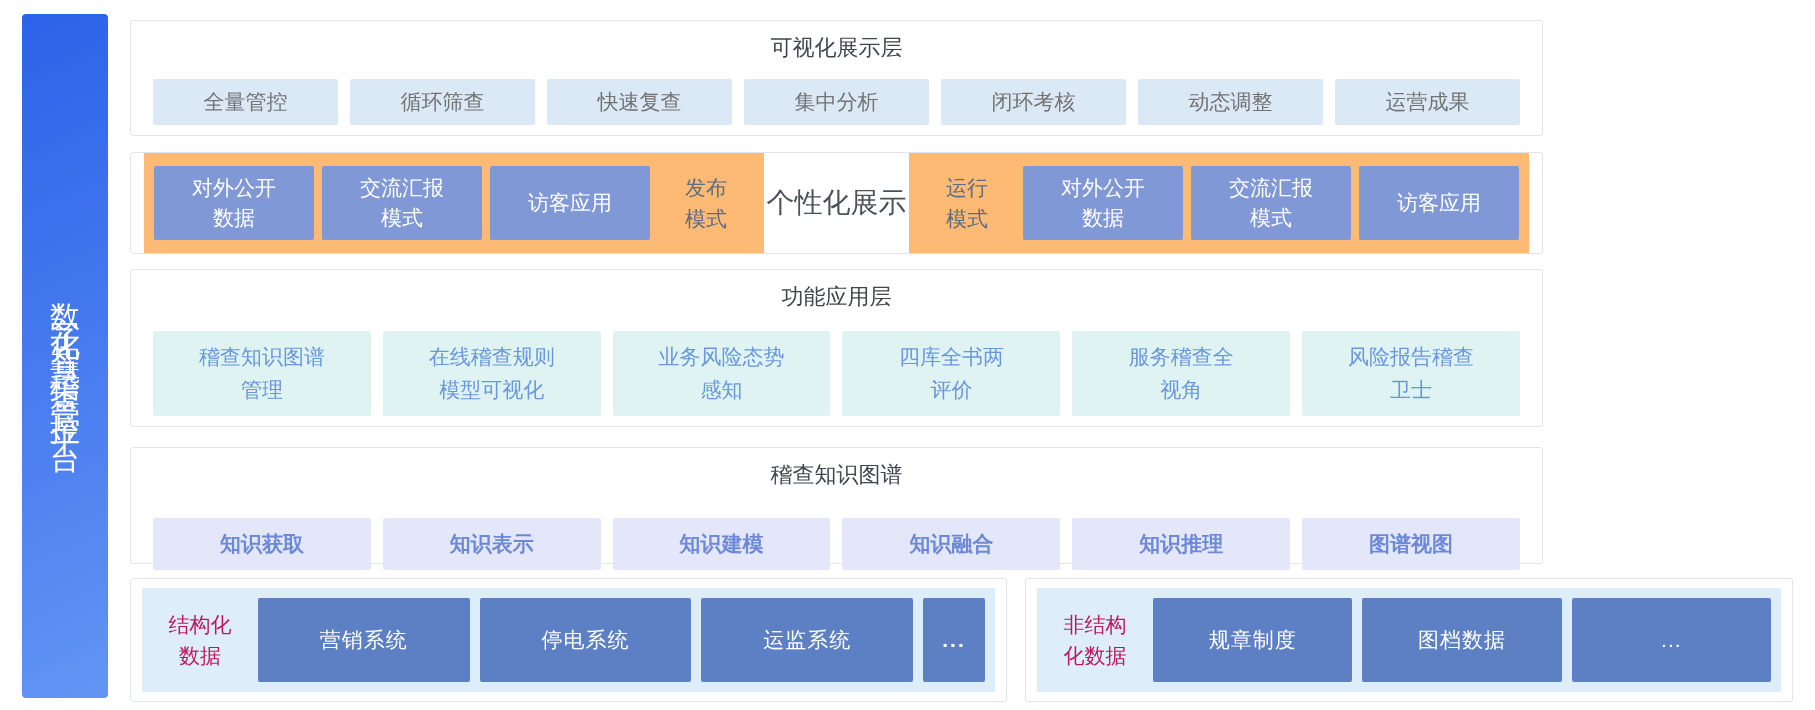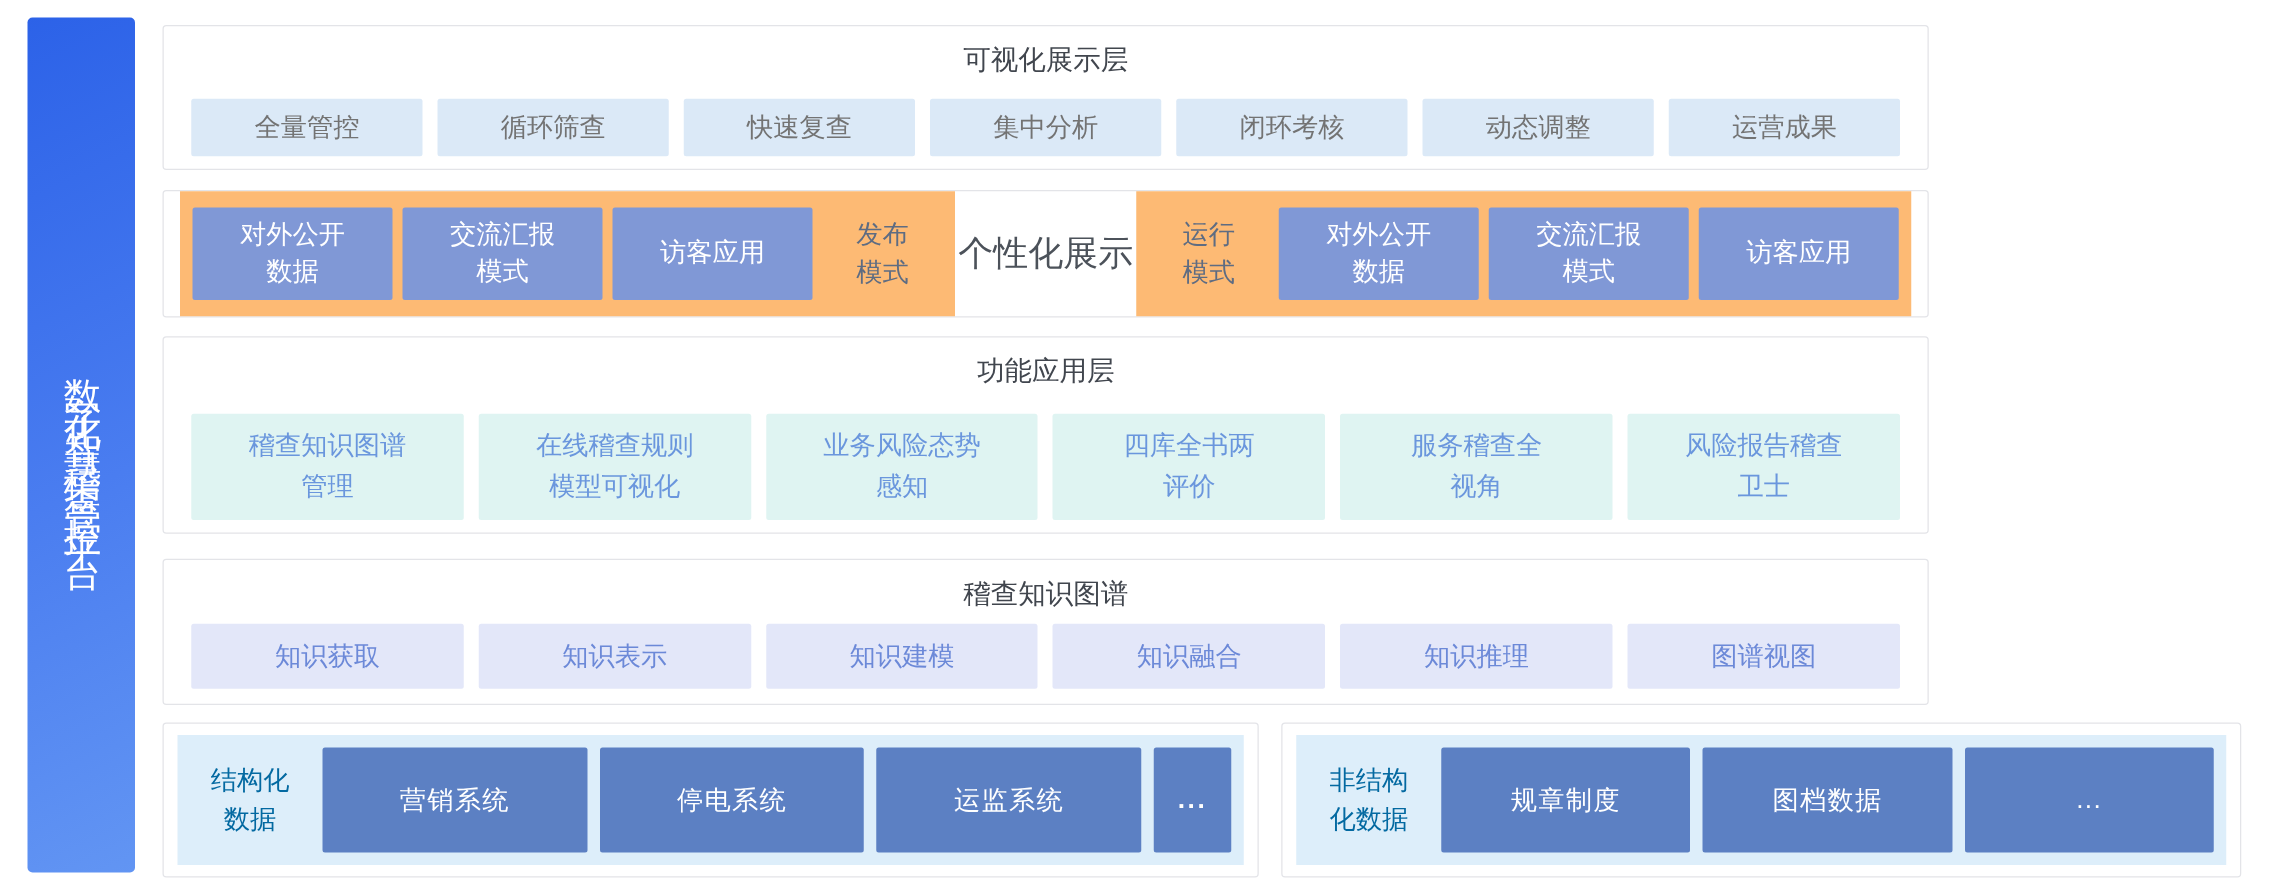--- a/index.html
+++ b/index.html
@@ -39,21 +39,21 @@
 
   .items{display:flex;gap:12px;padding:0 22px;}
   .item{
     flex:1;display:flex;align-items:center;justify-content:center;
     text-align:center;font-size:21px;border-radius:2px;
   }
   .items-visual{margin-top:16px;}
   .items-visual .item{height:46px;background:#dbe9f7;color:#737373;}
   .items-function{margin-top:19px;}
   .items-function .item{height:85px;background:#dff4f2;color:#6a96dd;white-space:pre-line;line-height:1.55;}
-  .items-knowledge{margin-top:9px;}
+  .items-knowledge{margin-top:28px;font-weight:bold;}
   .items-knowledge .item{height:52px;background:#e3e7f9;color:#6c89d8;}
 
   
   .mode-row{display:flex;height:100%;padding:0 13px;box-sizing:border-box;}
   .mode-panel{
     width:620px;background:#fdba74;height:100%;box-sizing:border-box;
     display:flex;align-items:stretch;gap:8px;padding:13px 10px;
   }
   .mode-box{
     width:160px;background:#8098d6;color:#ffffff;font-size:21px;
@@ -70,21 +70,21 @@
     color:#4c525a;font-size:28px;
   }
 
   
   .data-wrap{height:100%;box-sizing:border-box;padding:9px 11px;}
   .data-panel{
     height:100%;box-sizing:border-box;background:#ddeefa;
     display:flex;align-items:stretch;gap:10px;padding:10px;
   }
   .data-label{
-    width:96px;color:#0369a1;font-size:21px;
+    width:96px;color:#be185d;font-size:21px;
     display:flex;align-items:center;justify-content:center;text-align:center;
     white-space:pre-line;line-height:1.5;
   }
   .data-box{
     flex:1;background:#5c80c3;color:#ffffff;font-size:21px;
     display:flex;align-items:center;justify-content:center;text-align:center;
     border-radius:2px;letter-spacing:1px;
   }
   .data-box-dots{flex:0 0 62px;font-weight:bold;letter-spacing:2px;}
 </style>

